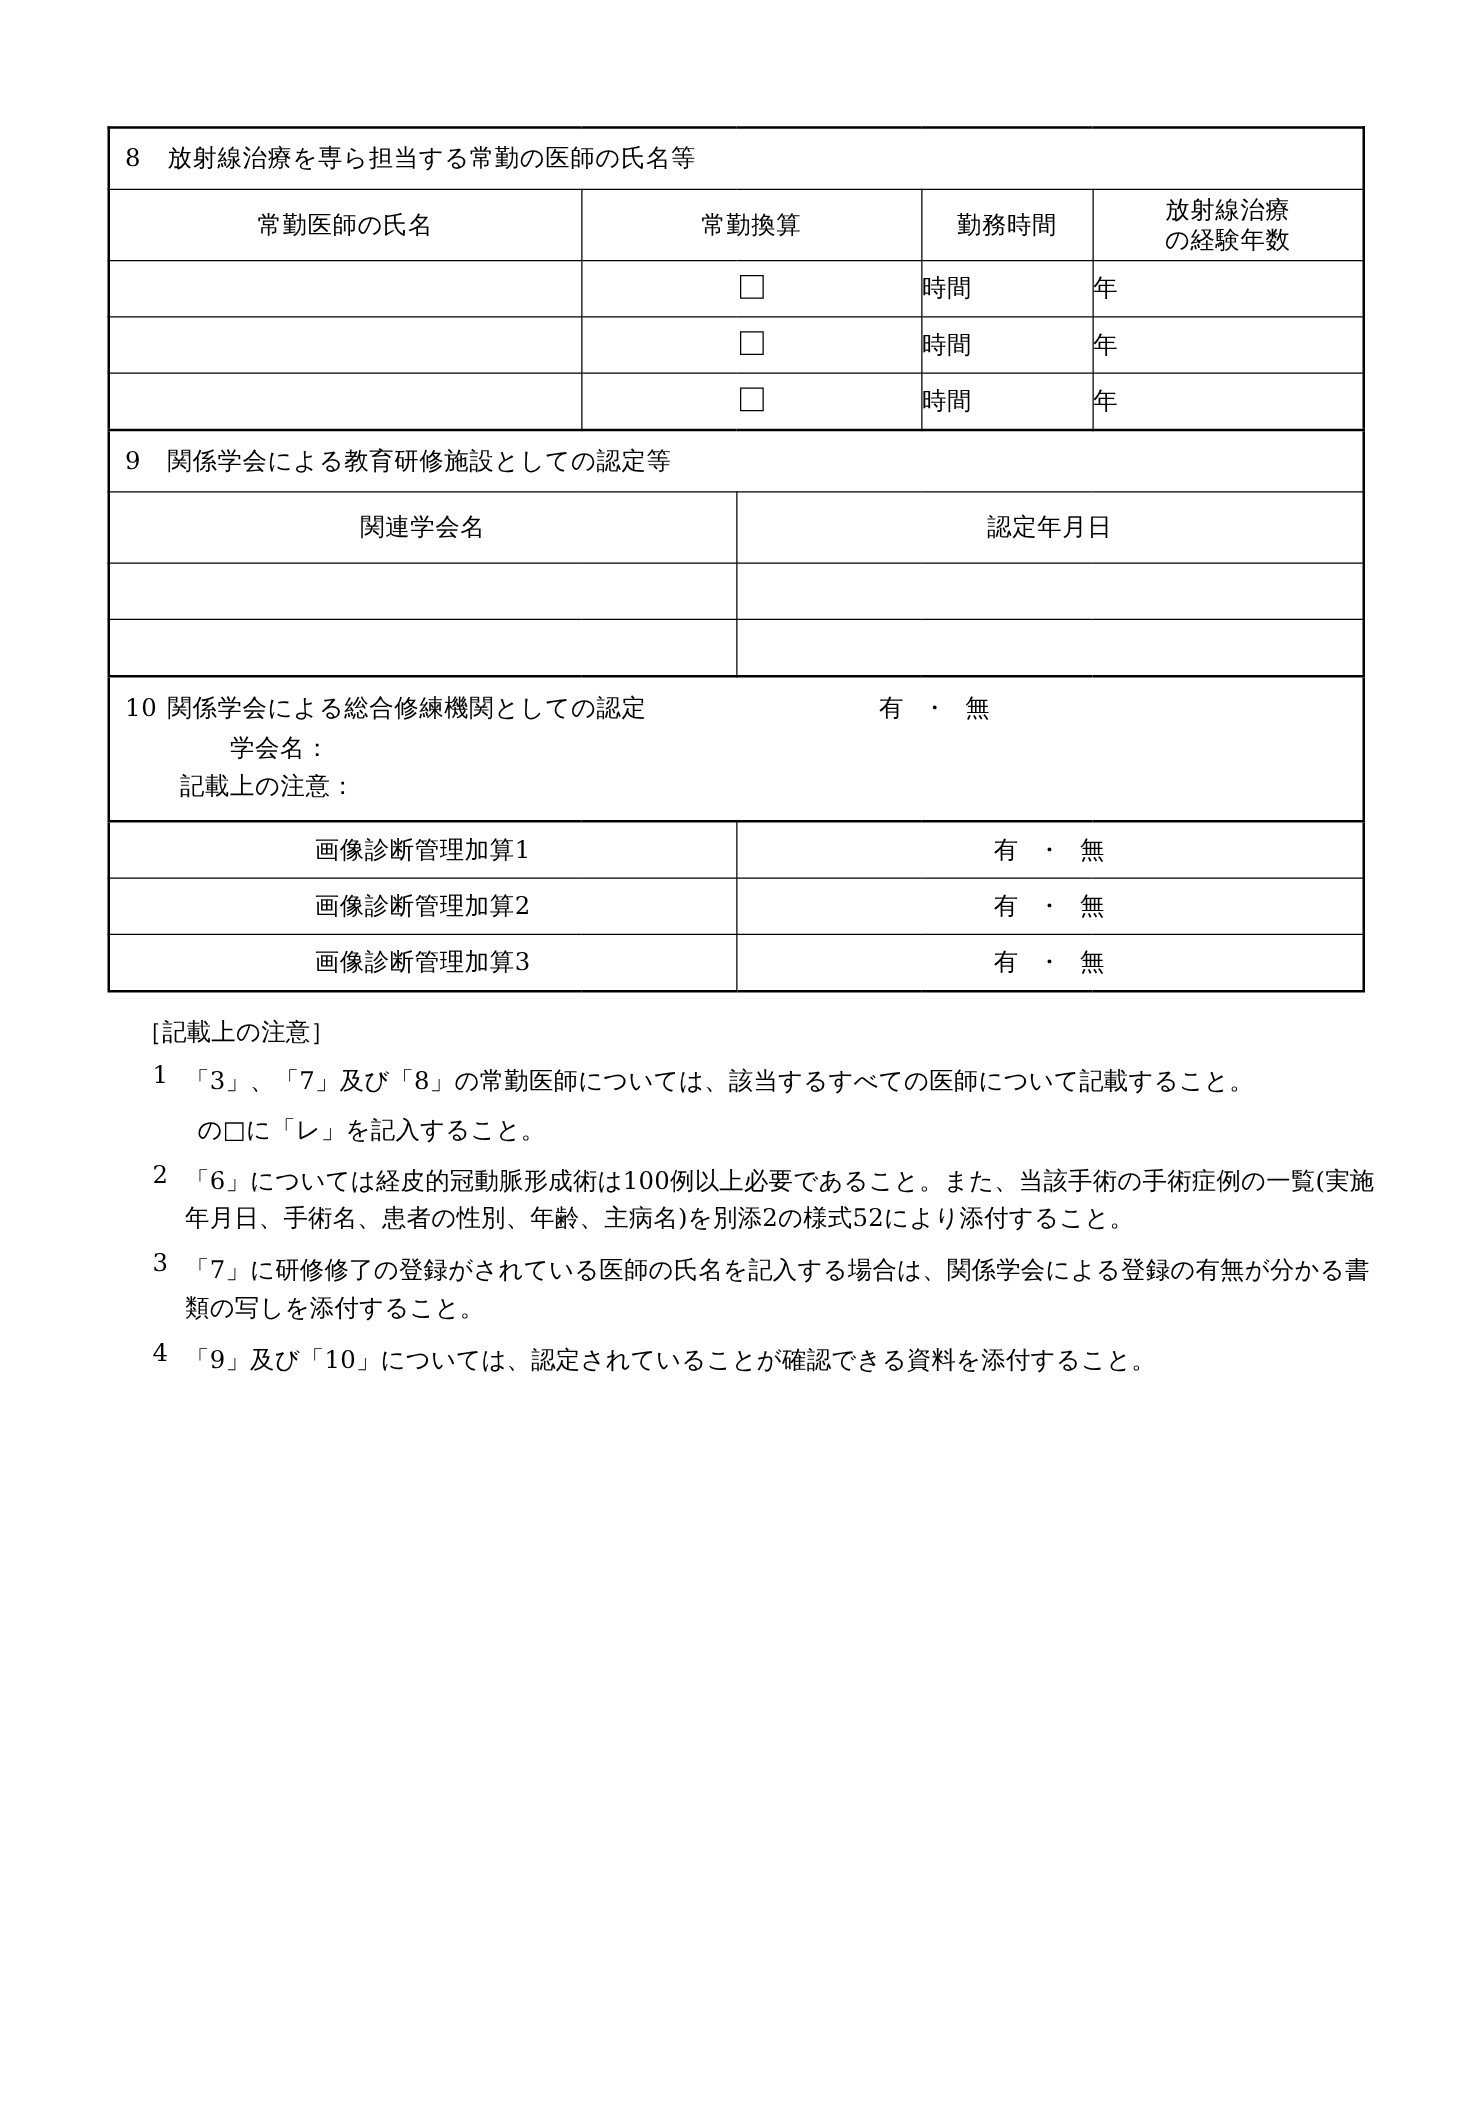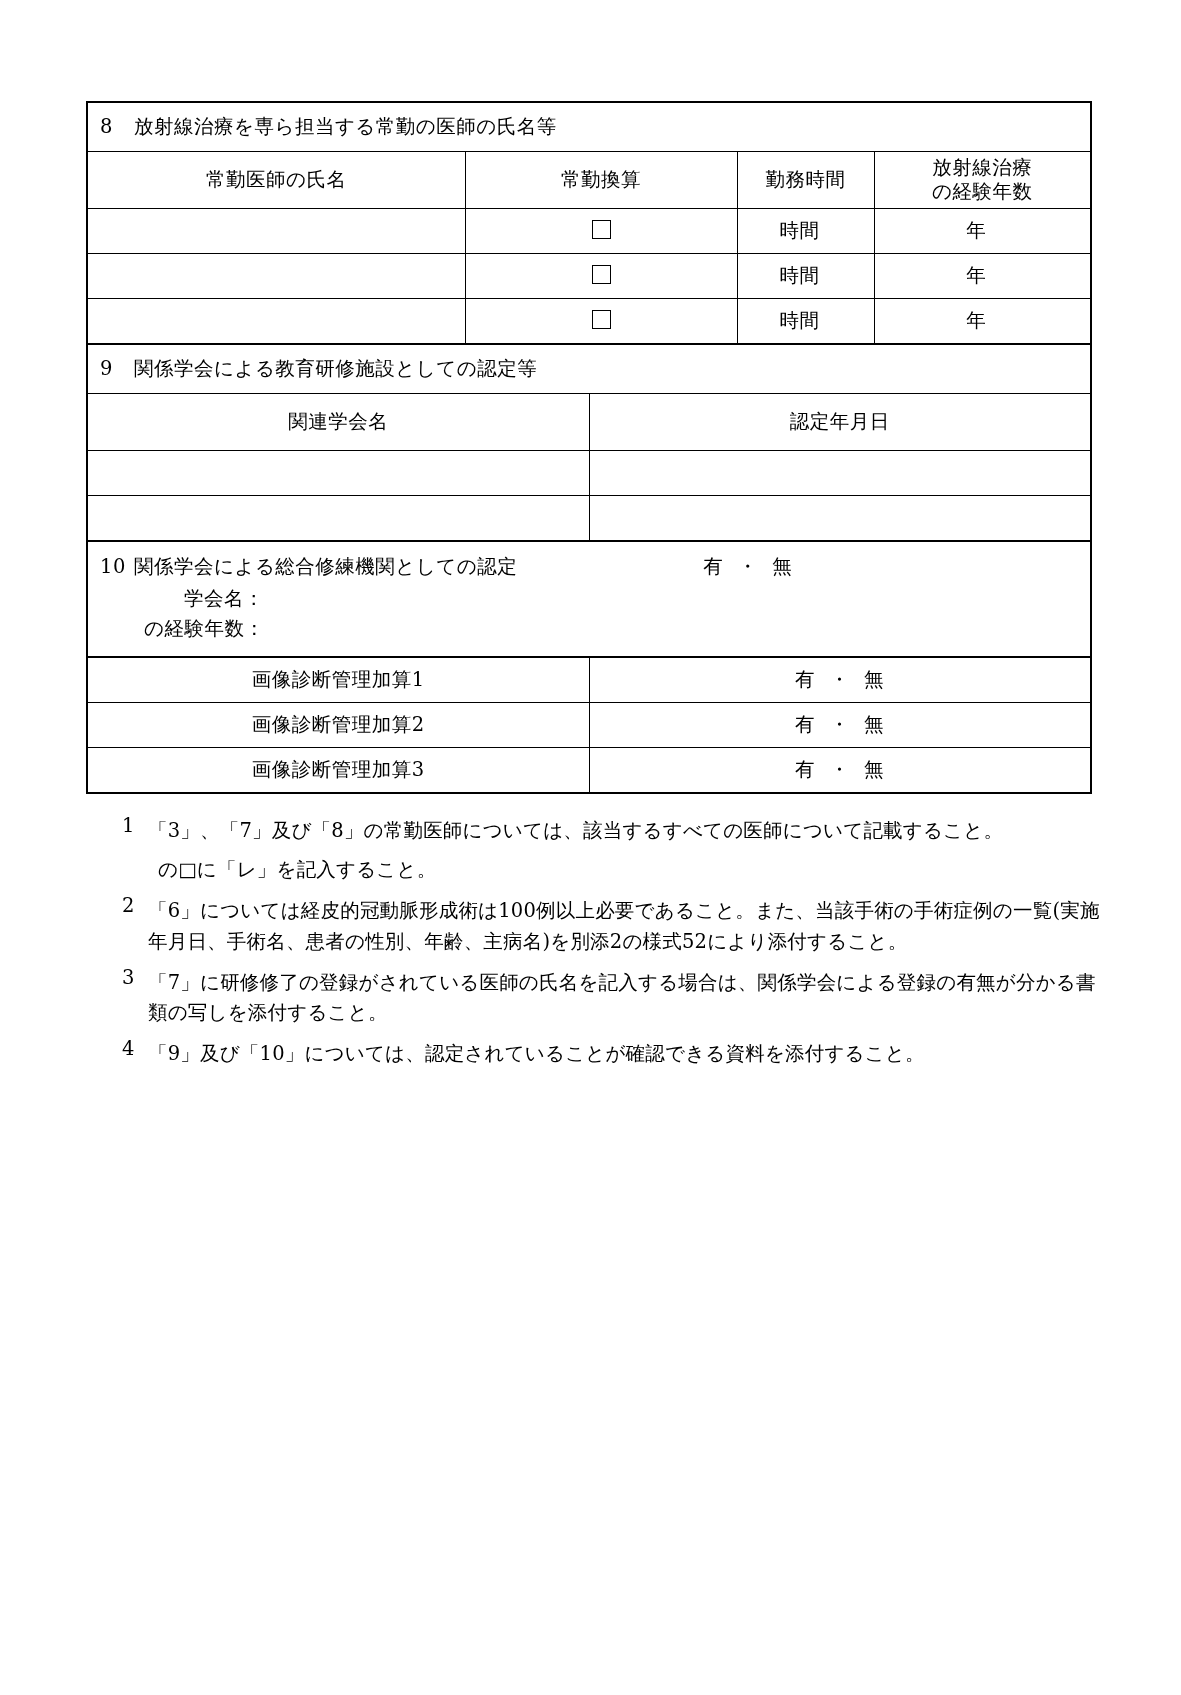--- a/index.html
+++ b/index.html
@@ -59,21 +59,21 @@
 
   .col-head {
     text-align: center;
     height: 56px;
   }
   .col-head.two-line { line-height: 1.25; }
 
   .data-row td { height: 44px; }
 
   .cell-center { text-align: center; }
-  .cell-right  { text-align: center; padding-right: 12px !important; }
+  .cell-right  { text-align: left; padding-right: 12px !important; }
   .cell-blank  { }
 
   .checkbox-glyph {
     display: inline-block;
     width: 17px;
     height: 17px;
     border: 1.6px solid #000;
     vertical-align: -2px;
   }
 
@@ -216,21 +216,21 @@
     <tr>
       <td class="sec10" colspan="5">
         <div class="sec10-line1">
           <span class="sec-num">10</span>
           <span class="sec10-title">関係学会による総合修練機関としての認定</span>
           <span class="sec10-yesno yesno">
             <span>有</span><span class="sep">・</span><span>無</span>
           </span>
         </div>
         <div class="sec10-sub"><span>学会名：</span></div>
-        <div class="sec10-sub2"><span>の経験年数：</span></div>
+        <div class="sec10-sub2"><span>記載上の注意：</span></div>
       </td>
     </tr>
 
 
     <tr class="data-row">
       <td class="col-head" colspan="2">画像診断管理加算1</td>
       <td class="cell-center" colspan="3">
         <span class="yesno"><span>有</span><span class="sep">・</span><span>無</span></span>
       </td>
     </tr>
@@ -246,20 +246,21 @@
       <td class="col-head" colspan="2">画像診断管理加算3</td>
       <td class="cell-center" colspan="3">
         <span class="yesno"><span>有</span><span class="sep">・</span><span>無</span></span>
       </td>
     </tr>
 
   </tbody>
     </table>
 
   <div class="notes">
+    <div class="notes-title">［記載上の注意］</div>
 
     <div class="note">
       <div class="note-num">1</div>
       <div class="note-body">
         <p>「3」、「7」及び「8」の常勤医師については、該当するすべての医師について記載すること。</p>
         <p class="hang2">の□に「レ」を記入すること。</p>
       </div>
     </div>
 
     <div class="note">

